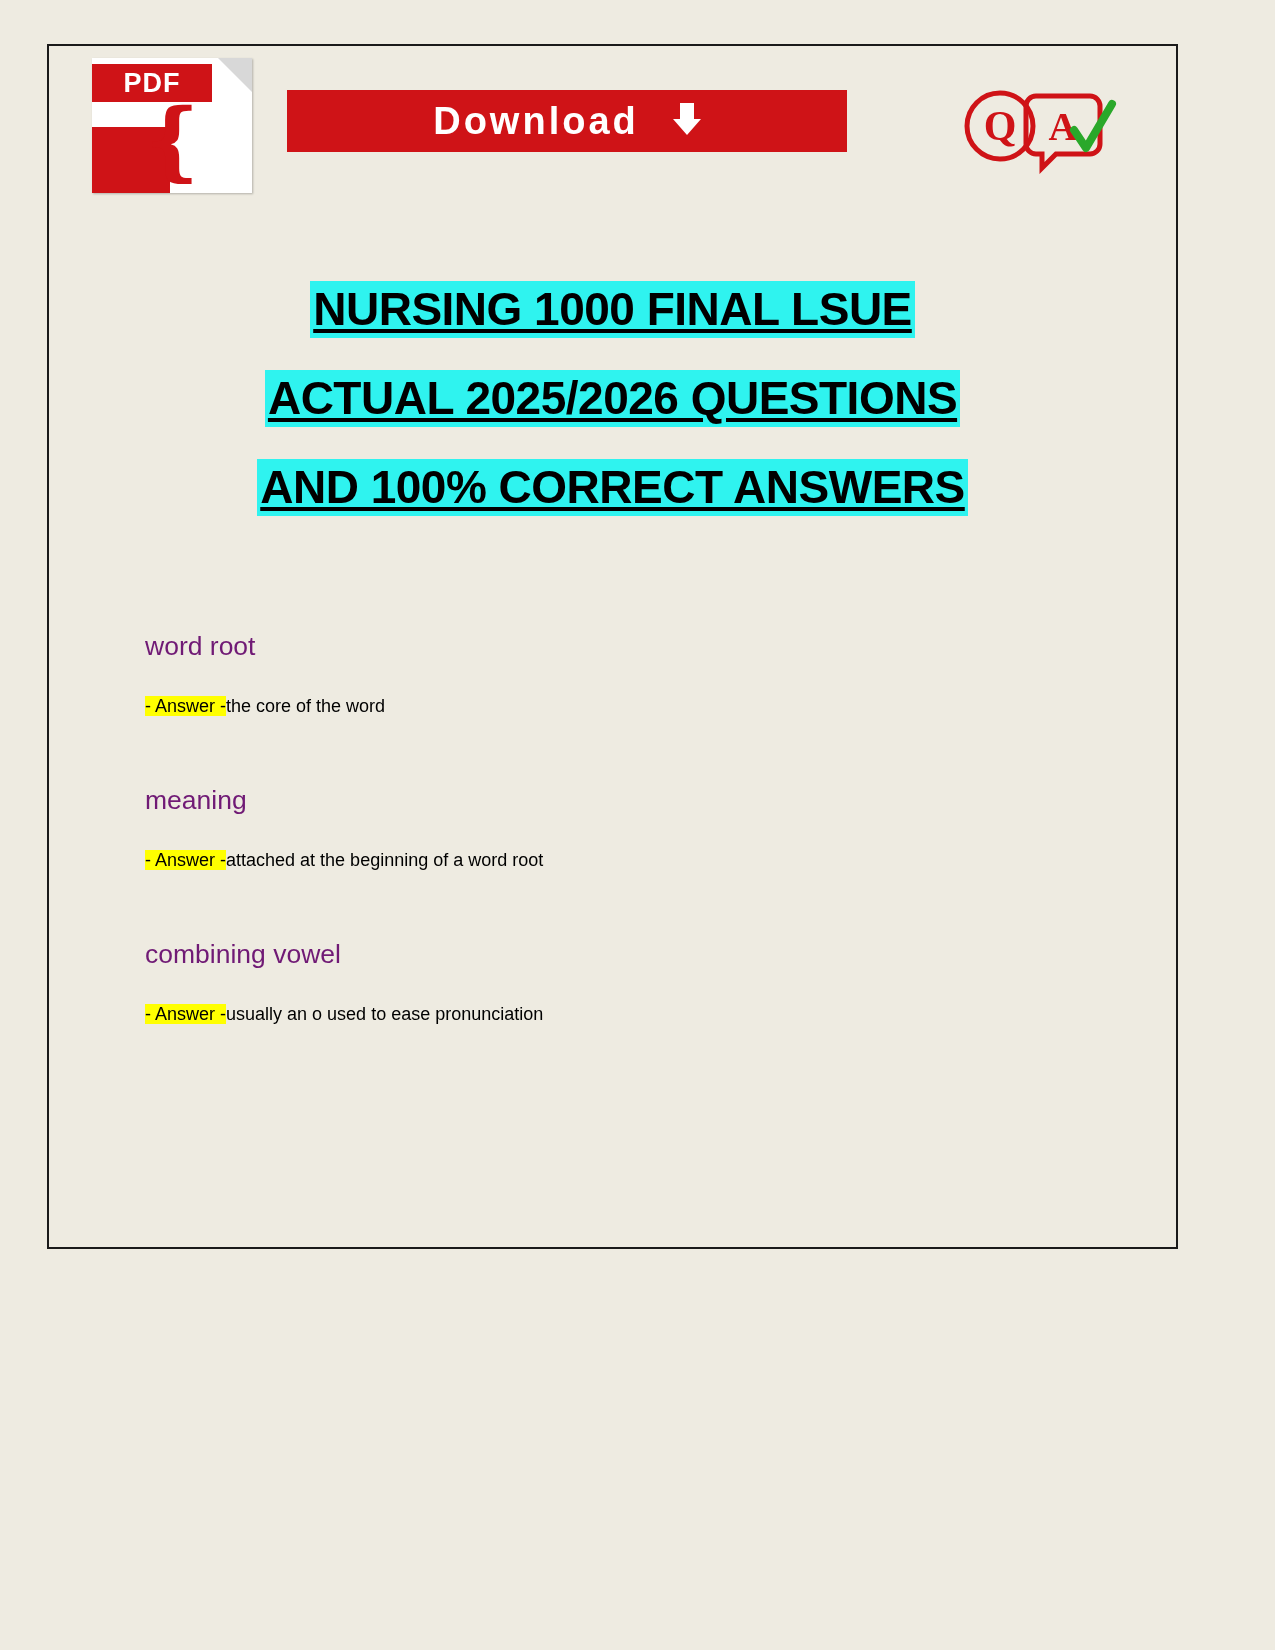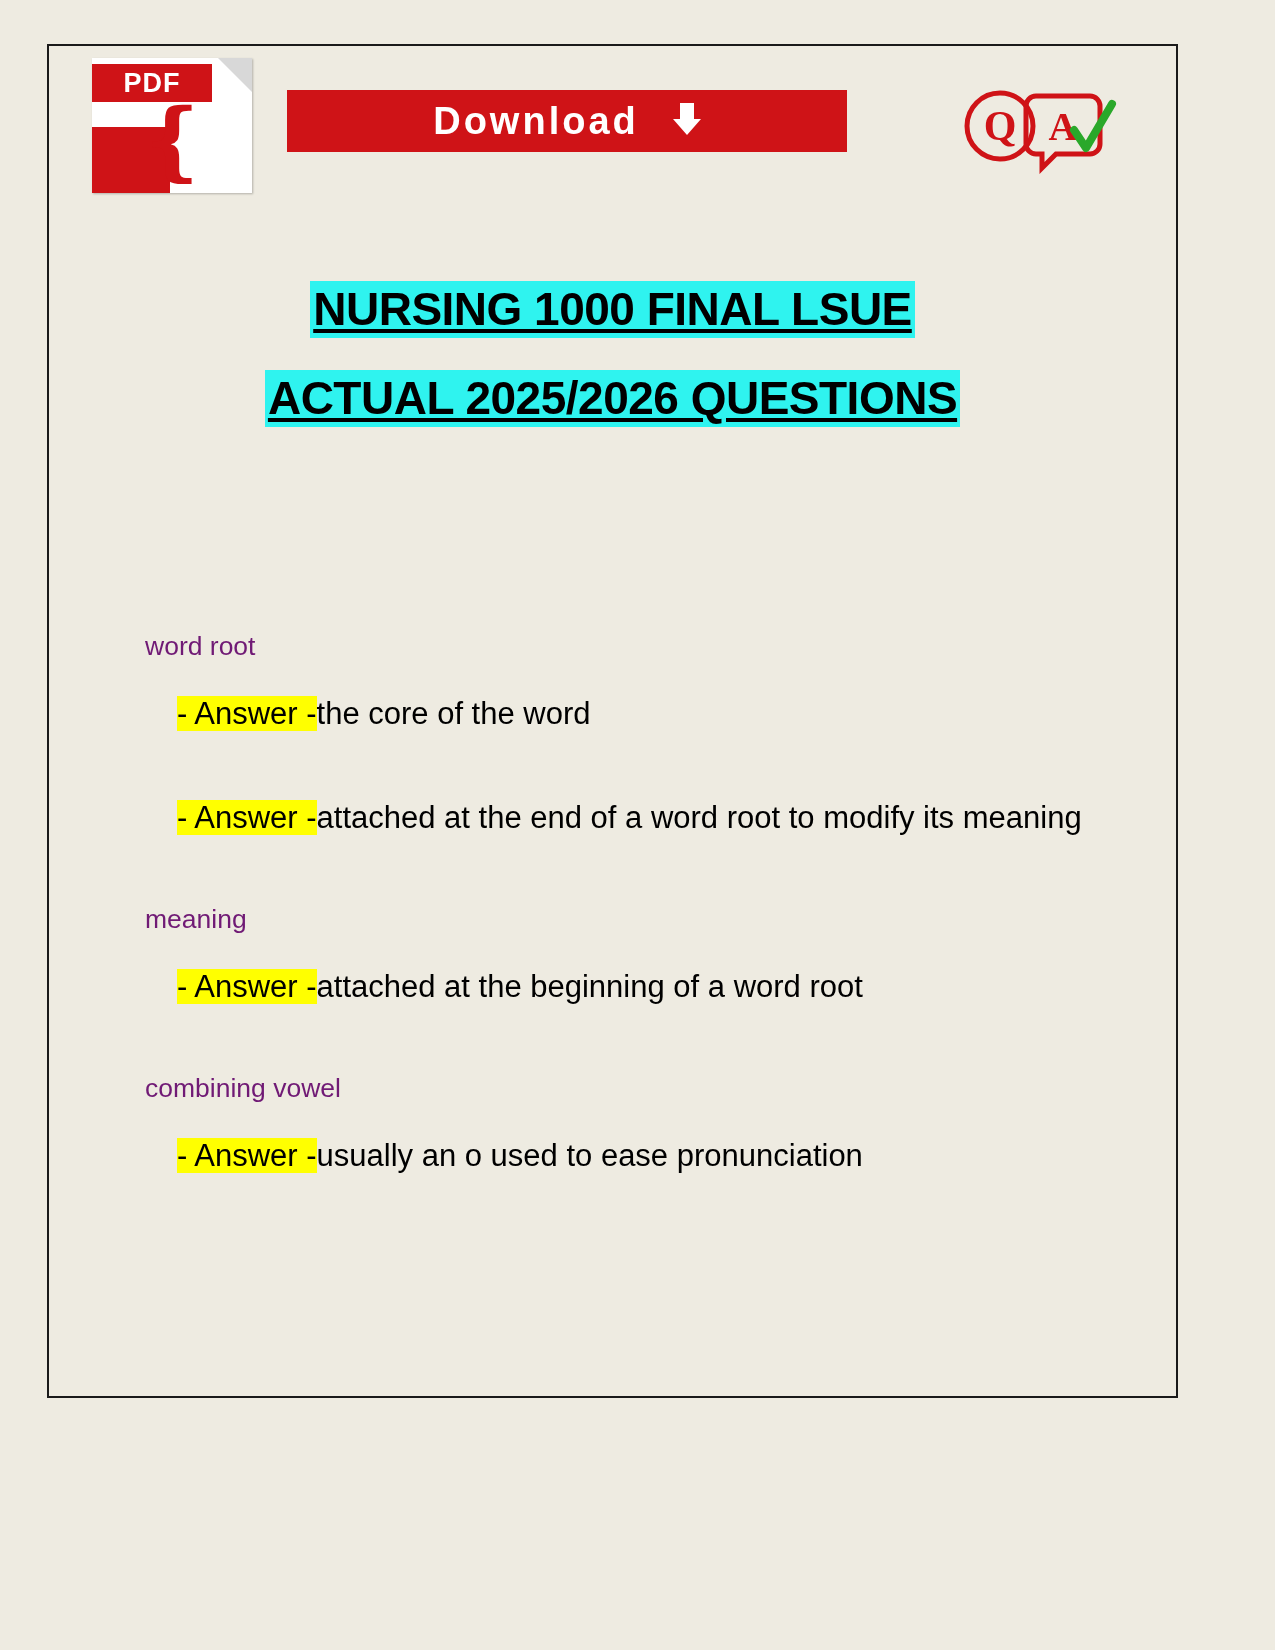--- a/index.html
+++ b/index.html
@@ -11,21 +11,21 @@
     height: 1650px;
     background: #eeebe1;
     font-family: "Liberation Sans", sans-serif;
     overflow: hidden;
   }
   .page {
     position: absolute;
     left: 47px;
     top: 44px;
     width: 1131px;
-    height: 1354px;
+    height: 1205px;
     border: 2px solid #1a1a1a;
     background: #eeebe1;
     box-sizing: border-box;
   }
   
   .header {
     position: absolute;
     left: 0;
     top: 0;
     width: 100%;
@@ -163,24 +163,23 @@
     margin-bottom: 68px;
   }
   .question {
     font-family: "Liberation Sans", sans-serif;
     font-size: 26.5px;
     color: #701a75;
     margin-bottom: 34px;
   }
   .answer-line {
     font-family: "Liberation Sans", sans-serif;
-    font-size: 31px;
+    font-size: 18px;
     color: #000000;
     white-space: nowrap;
-    margin-left: 32px;
   }
   .answer-tag {
     background: #ffff00;
   }
 </style>
 </head>
 <body>
 
 <div class="page">
 
@@ -212,31 +211,31 @@
         <text x="105" y="54" font-family="Liberation Serif, serif" font-size="40" font-weight="bold" fill="#cf1317" text-anchor="middle">A</text>
         <path d="M116 44 l12 18 l26 -44" fill="none" stroke="#2aa82a" stroke-width="8" stroke-linecap="round" stroke-linejoin="round"></path>
       </svg>
     </div>
 
   </div>
 
   <div class="title-block">
     <div class="title-line">NURSING 1000 FINAL LSUE</div><br>
     <div class="title-line">ACTUAL 2025/2026 QUESTIONS</div><br>
+    <div class="title-line">AND 100% CORRECT ANSWERS</div>
   </div>
 
   <div class="content">
 
     <div class="qa-item">
       <div class="question">word root</div>
       <div class="answer-line"><span class="answer-tag">- Answer -</span><span>the core of the word</span></div>
     </div>
 
     <div class="qa-item">
-      <div class="answer-line"><span class="answer-tag">- Answer -</span><span>attached at the end of a word root to modify its meaning</span></div>
     </div>
 
     <div class="qa-item">
       <div class="question">meaning</div>
       <div class="answer-line"><span class="answer-tag">- Answer -</span><span>attached at the beginning of a word root</span></div>
     </div>
 
     <div class="qa-item">
       <div class="question">combining vowel</div>
       <div class="answer-line"><span class="answer-tag">- Answer -</span><span>usually an o used to ease pronunciation</span></div>

